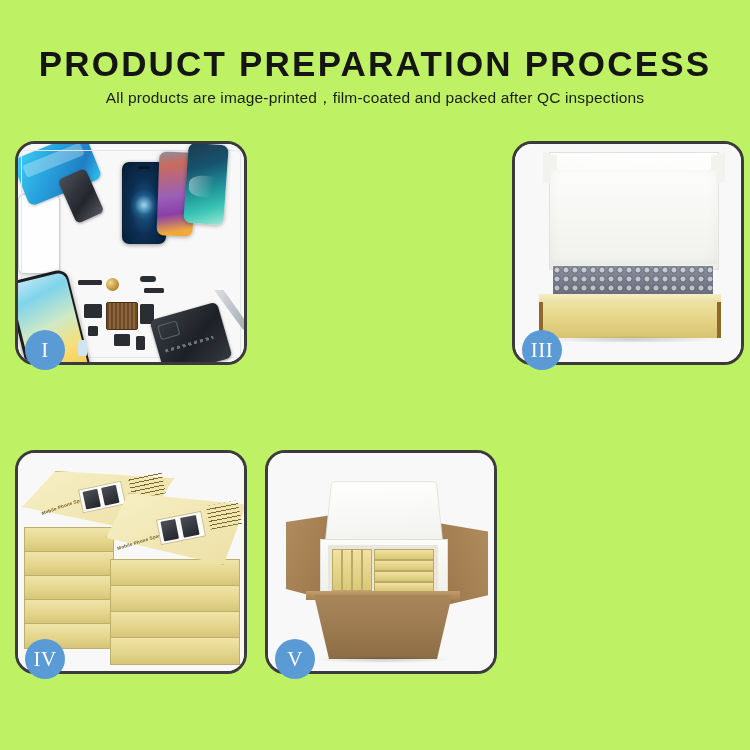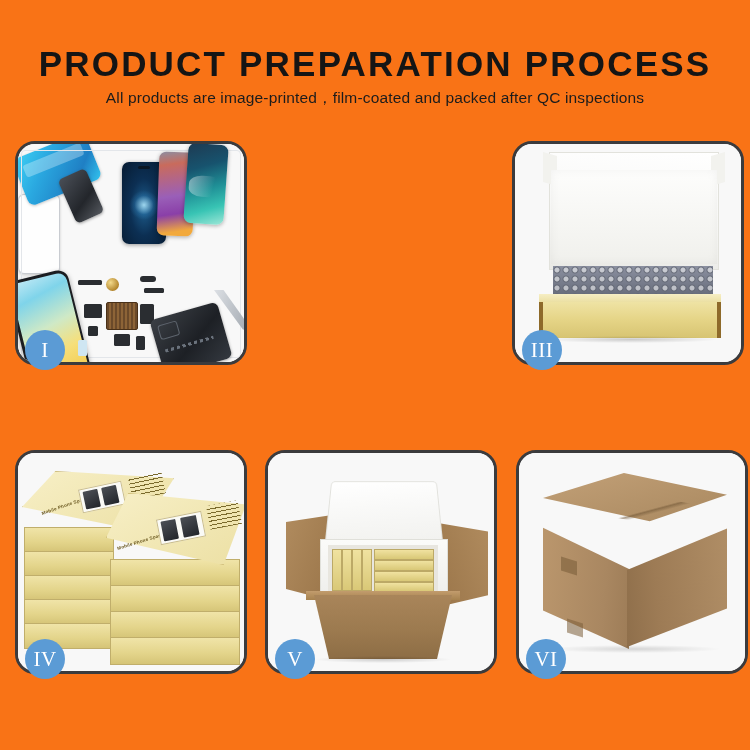--- a/index.html
+++ b/index.html
@@ -1,18 +1,18 @@
 <!DOCTYPE html>
 <html><head>
 <meta charset="utf-8">
 <style>
   html,body{margin:0;padding:0;background:#ffffff;}
   body{width:750px;height:750px;overflow:hidden;
        font-family:"Liberation Sans", sans-serif;color:#111;}
-  .page{position:relative;width:750px;height:750px;background:#f97316;}
+  .page{position:relative;width:750px;height:750px;background:#bef264;}
 
   
   .header{position:absolute;left:0;top:0;width:750px;}
   .title{position:absolute;left:0;top:45px;width:750px;text-align:center;
          font-size:35px;font-weight:bold;letter-spacing:2.2px;
          color:#151515;line-height:38px;white-space:nowrap;}
   .subtitle{position:absolute;left:0;top:88px;width:750px;text-align:center;
             font-size:15.5px;font-weight:normal;color:#1c1c1c;
             letter-spacing:.15px;line-height:20px;white-space:nowrap;}
 
@@ -312,27 +312,15 @@
           <div class="yb" style="left:46px;top:26px;width:58px;height:9px;"></div>
           <div class="yb" style="left:46px;top:37px;width:58px;height:8px;"></div>
         </div>
         <div class="p5-carton-rim"></div>
         <div class="p5-carton"></div>
         <div class="p5-shadow"></div>
       </div>
       <div class="badge">V</div>
     </div>
 
-    <div class="panel p6">
-      <div class="inner">
-        <div class="p6-top"></div>
-        <div class="p6-seam"></div>
-        <div class="p6-left"></div>
-        <div class="p6-right"></div>
-        <div class="p6-tape1"></div>
-        <div class="p6-tape2"></div>
-        <div class="p6-shadow"></div>
-      </div>
-      <div class="badge">VI</div>
-    </div>
 
   </div>
 </div>
 
 </body></html>

